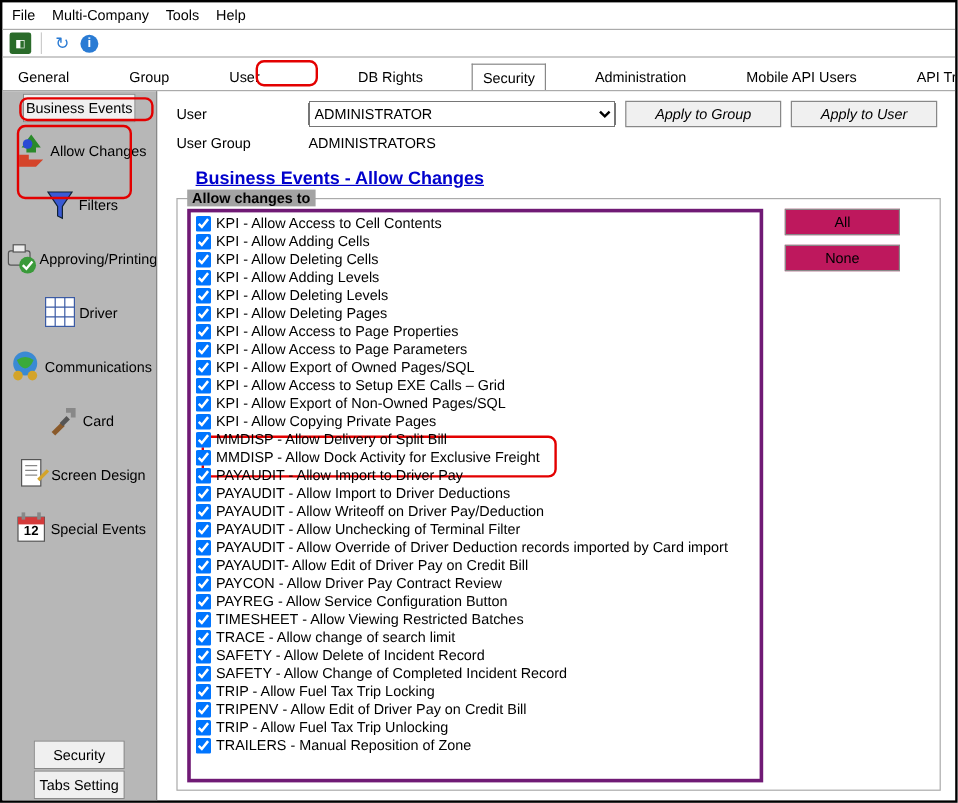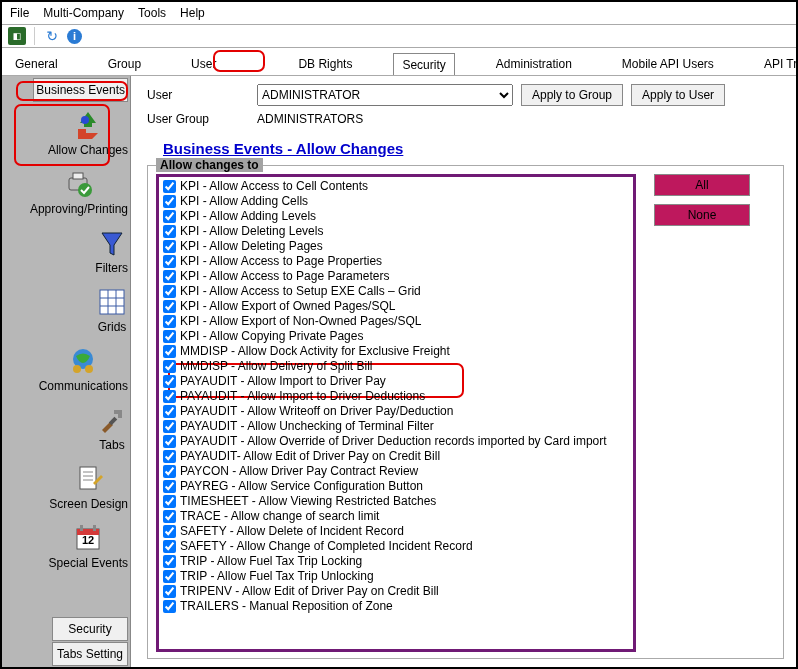--- a/index.html
+++ b/index.html
@@ -65,34 +65,34 @@
     display: flex;
     flex: 1;
     min-height: 0;
   }
   .sidebar {
     width: 129px;
     background: #b7b7b7;
     border-right: 1px solid #888;
     display: flex;
     flex-direction: column;
-    align-items: flex-end;
+    align-items: center;
     overflow: hidden;
   }
   .sidebar-header {
     background: #f0f0f0;
     border: 1px solid #888;
     text-align: center;
     padding: 4px 2px;
     margin: 2px 2px;
     font-size: 12px;
   }
   .side-item {
     display: flex;
-    flex-direction: column;
+    flex-direction: row;
     align-items: center;
     padding: 5px 2px 6px;
     color: #000;
     font-size: 12px;
     text-align: center;
   }
   .side-item .icon {
     width: 32px; height: 32px;
     display: flex; align-items:center; justify-content:center;
     margin-bottom: 2px;
@@ -121,27 +121,28 @@
   }
   .form-row label { width: 110px; }
   .form-row select {
     width: 256px;
     height: 22px;
     font-family: inherit;
     font-size: 12px;
   }
   .form-row .btn {
     margin-left: 8px;
-    padding: 2px 10px;
+    padding: 2px 24px;
     border: 1px solid #888;
     background: #f0f0f0;
     height: 22px;
     display: flex;
     align-items: center;
     cursor: default;
+    font-style: italic;
   }
   .section-title {
     color: #0000cc;
     font-weight: bold;
     font-size: 15px;
     text-decoration: underline;
     margin: 8px 0 8px 16px;
   }
   .group-box {
     border: 1px solid #aaa;
@@ -248,49 +249,49 @@
             <path d="M6 20 L14 20 L14 24 L26 24 L20 30 L6 30 Z" fill="#d4442a"></path>
             <circle cx="13" cy="11" r="4" fill="#2a4ad4"></circle>
           </svg>
       </span>
       <span>Allow Changes</span>
     </div>
 
     <div class="side-item">
       <span class="icon">
         <svg width="32" height="32" viewBox="0 0 32 32">
+            <path d="M6 6 L26 6 L18 18 L18 28 L14 26 L14 18 Z" fill="#3a5ad4" stroke="#123"></path>
+          </svg>
+      </span>
+      <span>Filters</span>
+    </div>
+
+    <div class="side-item">
+      <span class="icon">
+        <svg width="32" height="32" viewBox="0 0 32 32">
             <rect x="6" y="10" width="18" height="12" rx="2" fill="#bbb" stroke="#555"></rect>
             <rect x="10" y="5" width="10" height="6" fill="#eee" stroke="#555"></rect>
             <circle cx="22" cy="22" r="7" fill="#3a9a3a"></circle>
             <path d="M18 22 L21 25 L26 19" stroke="#fff" stroke-width="2" fill="none"></path>
           </svg>
       </span>
       <span>Approving/Printing</span>
-    </div>
-
-    <div class="side-item">
-      <span class="icon">
-        <svg width="32" height="32" viewBox="0 0 32 32">
-            <path d="M6 6 L26 6 L18 18 L18 28 L14 26 L14 18 Z" fill="#3a5ad4" stroke="#123"></path>
-          </svg>
-      </span>
-      <span>Filters</span>
     </div>
 
     <div class="side-item">
       <span class="icon">
         <svg width="30" height="30" viewBox="0 0 30 30">
             <rect x="3" y="3" width="24" height="24" fill="#fff" stroke="#3a5aa4"></rect>
             <line x1="3" y1="11" x2="27" y2="11" stroke="#3a5aa4"></line>
             <line x1="3" y1="19" x2="27" y2="19" stroke="#3a5aa4"></line>
             <line x1="11" y1="3" x2="11" y2="27" stroke="#3a5aa4"></line>
             <line x1="19" y1="3" x2="19" y2="27" stroke="#3a5aa4"></line>
           </svg>
       </span>
-      <span>Grids</span>
+      <span>Driver</span>
     </div>
 
     <div class="side-item">
       <span class="icon">
         <svg width="32" height="32" viewBox="0 0 32 32">
             <circle cx="16" cy="14" r="10" fill="#3a8ad4"></circle>
             <path d="M9 11 Q16 6 23 11 Q20 18 16 18 Q12 18 9 11" fill="#3aaa3a"></path>
             <circle cx="10" cy="24" r="4" fill="#d4a42a"></circle>
             <circle cx="22" cy="24" r="4" fill="#d4a42a"></circle>
           </svg>
@@ -299,21 +300,21 @@
     </div>
 
     <div class="side-item">
       <span class="icon">
         <svg width="32" height="32" viewBox="0 0 32 32">
             <path d="M6 26 L14 18 L17 21 L9 29 Z" fill="#8a5a2a"></path>
             <path d="M18 6 L26 6 L26 14 L22 14 L22 10 L18 10 Z" fill="#888"></path>
             <rect x="15" y="13" width="4" height="8" transform="rotate(45 17 17)" fill="#555"></rect>
           </svg>
       </span>
-      <span>Tabs</span>
+      <span>Card</span>
     </div>
 
     <div class="side-item">
       <span class="icon">
         <svg width="32" height="32" viewBox="0 0 32 32">
             <rect x="7" y="4" width="16" height="22" fill="#fff" stroke="#555"></rect>
             <line x1="10" y1="9" x2="20" y2="9" stroke="#888"></line>
             <line x1="10" y1="13" x2="20" y2="13" stroke="#888"></line>
             <line x1="10" y1="17" x2="20" y2="17" stroke="#888"></line>
             <path d="M20 20 L28 12 L30 14 L22 22 Z" fill="#d4a42a"></path>
@@ -364,64 +365,68 @@
           <label>
             <input type="checkbox" checked="" style="">
             <span>KPI - Allow Access to Cell Contents</span>
           </label>
           <label>
             <input type="checkbox" checked="" style="">
             <span>KPI - Allow Adding Cells</span>
           </label>
           <label>
             <input type="checkbox" checked="" style="">
+            <span>KPI - Allow Deleting Cells</span>
+          </label>
+          <label>
+            <input type="checkbox" checked="" style="">
             <span>KPI - Allow Adding Levels</span>
           </label>
           <label>
             <input type="checkbox" checked="" style="">
             <span>KPI - Allow Deleting Levels</span>
           </label>
           <label>
             <input type="checkbox" checked="" style="">
             <span>KPI - Allow Deleting Pages</span>
           </label>
           <label>
             <input type="checkbox" checked="" style="">
             <span>KPI - Allow Access to Page Properties</span>
           </label>
           <label>
             <input type="checkbox" checked="" style="">
             <span>KPI - Allow Access to Page Parameters</span>
           </label>
           <label>
             <input type="checkbox" checked="" style="">
+            <span>KPI - Allow Export of Owned Pages/SQL</span>
+          </label>
+          <label>
+            <input type="checkbox" checked="" style="">
             <span>KPI - Allow Access to Setup EXE Calls – Grid</span>
           </label>
           <label>
             <input type="checkbox" checked="" style="">
-            <span>KPI - Allow Export of Owned Pages/SQL</span>
-          </label>
-          <label>
-            <input type="checkbox" checked="" style="">
             <span>KPI - Allow Export of Non-Owned Pages/SQL</span>
           </label>
           <label>
             <input type="checkbox" checked="" style="">
             <span>KPI - Allow Copying Private Pages</span>
           </label>
           <label>
             <input type="checkbox" checked="" style="">
+            <span>MMDISP - Allow Delivery of Split Bill</span>
+          </label>
+          <label>
+            <input type="checkbox" checked="" style="">
             <span>MMDISP - Allow Dock Activity for Exclusive Freight</span>
           </label>
           <label>
             <input type="checkbox" checked="" style="">
-            <span>MMDISP - Allow Delivery of Split Bill</span>
-          </label>
-          <label>
-            <input type="checkbox" checked="" style="">
             <span>PAYAUDIT - Allow Import to Driver Pay</span>
           </label>
           <label>
             <input type="checkbox" checked="" style="">
             <span>PAYAUDIT - Allow Import to Driver Deductions</span>
           </label>
           <label>
             <input type="checkbox" checked="" style="">
             <span>PAYAUDIT - Allow Writeoff on Driver Pay/Deduction</span>
           </label>
@@ -460,25 +465,25 @@
           <label>
             <input type="checkbox" checked="" style="">
             <span>SAFETY - Allow Change of Completed Incident Record</span>
           </label>
           <label>
             <input type="checkbox" checked="" style="">
             <span>TRIP - Allow Fuel Tax Trip Locking</span>
           </label>
           <label>
             <input type="checkbox" checked="" style="">
+            <span>TRIPENV - Allow Edit of Driver Pay on Credit Bill</span>
+          </label>
+          <label>
+            <input type="checkbox" checked="" style="">
             <span>TRIP - Allow Fuel Tax Trip Unlocking</span>
-          </label>
-          <label>
-            <input type="checkbox" checked="" style="">
-            <span>TRIPENV - Allow Edit of Driver Pay on Credit Bill</span>
           </label>
           <label>
             <input type="checkbox" checked="" style="">
             <span>TRAILERS - Manual Reposition of Zone</span>
           </label>
         </div>
 
       <div class="side-actions">
         <div class="btn">All</div>
         <div class="btn">None</div>

